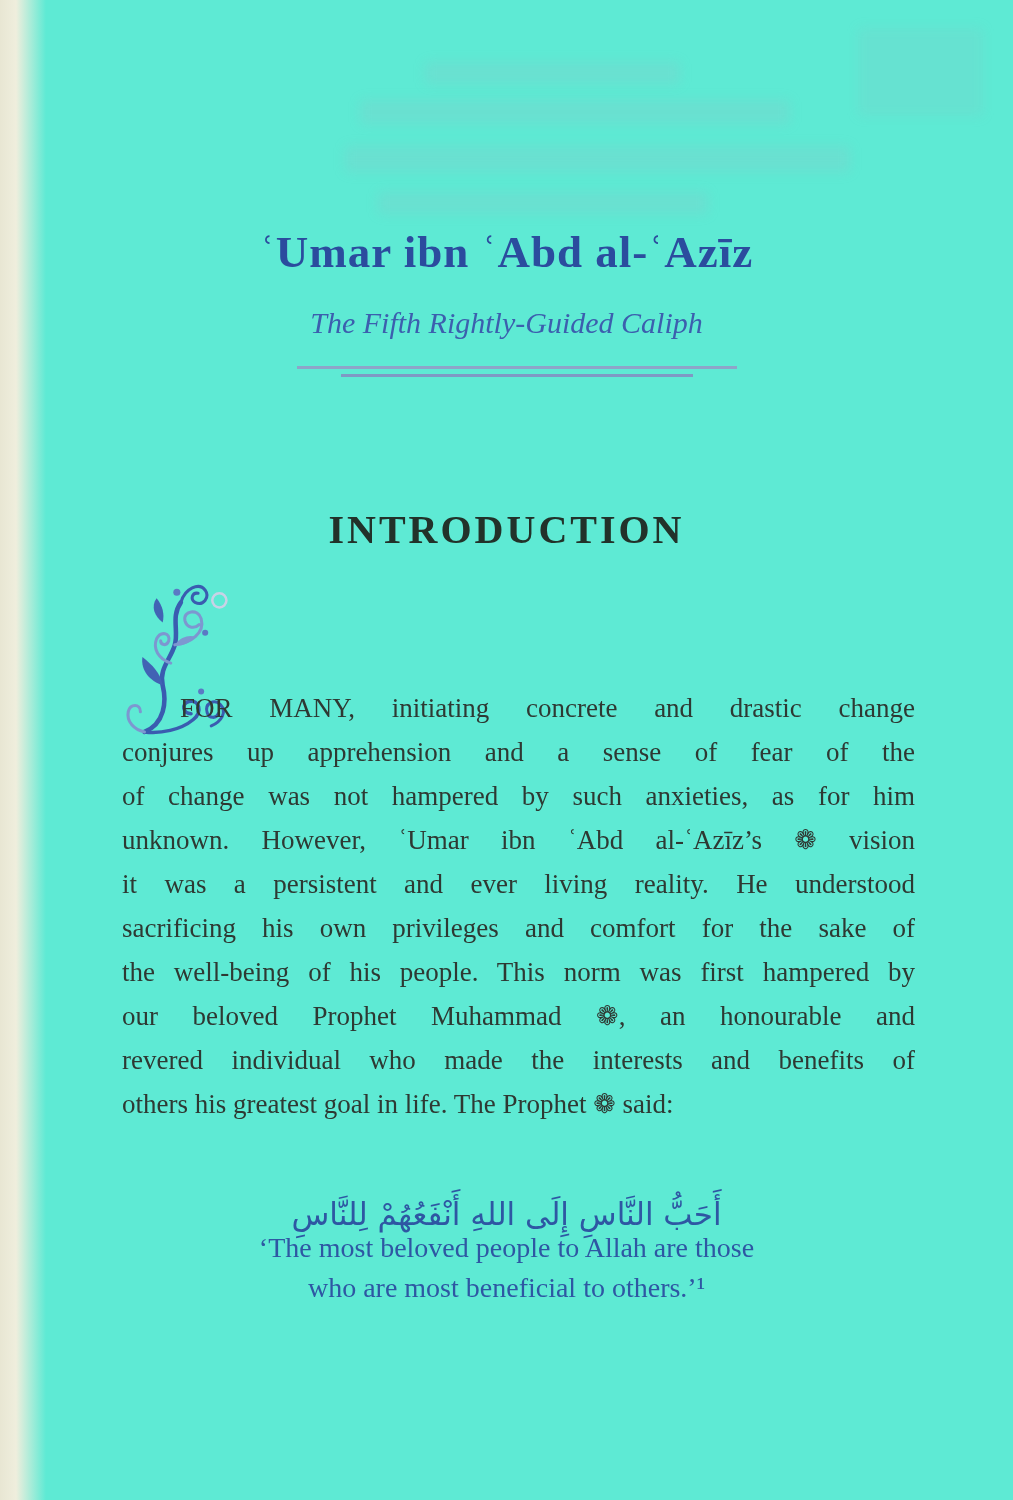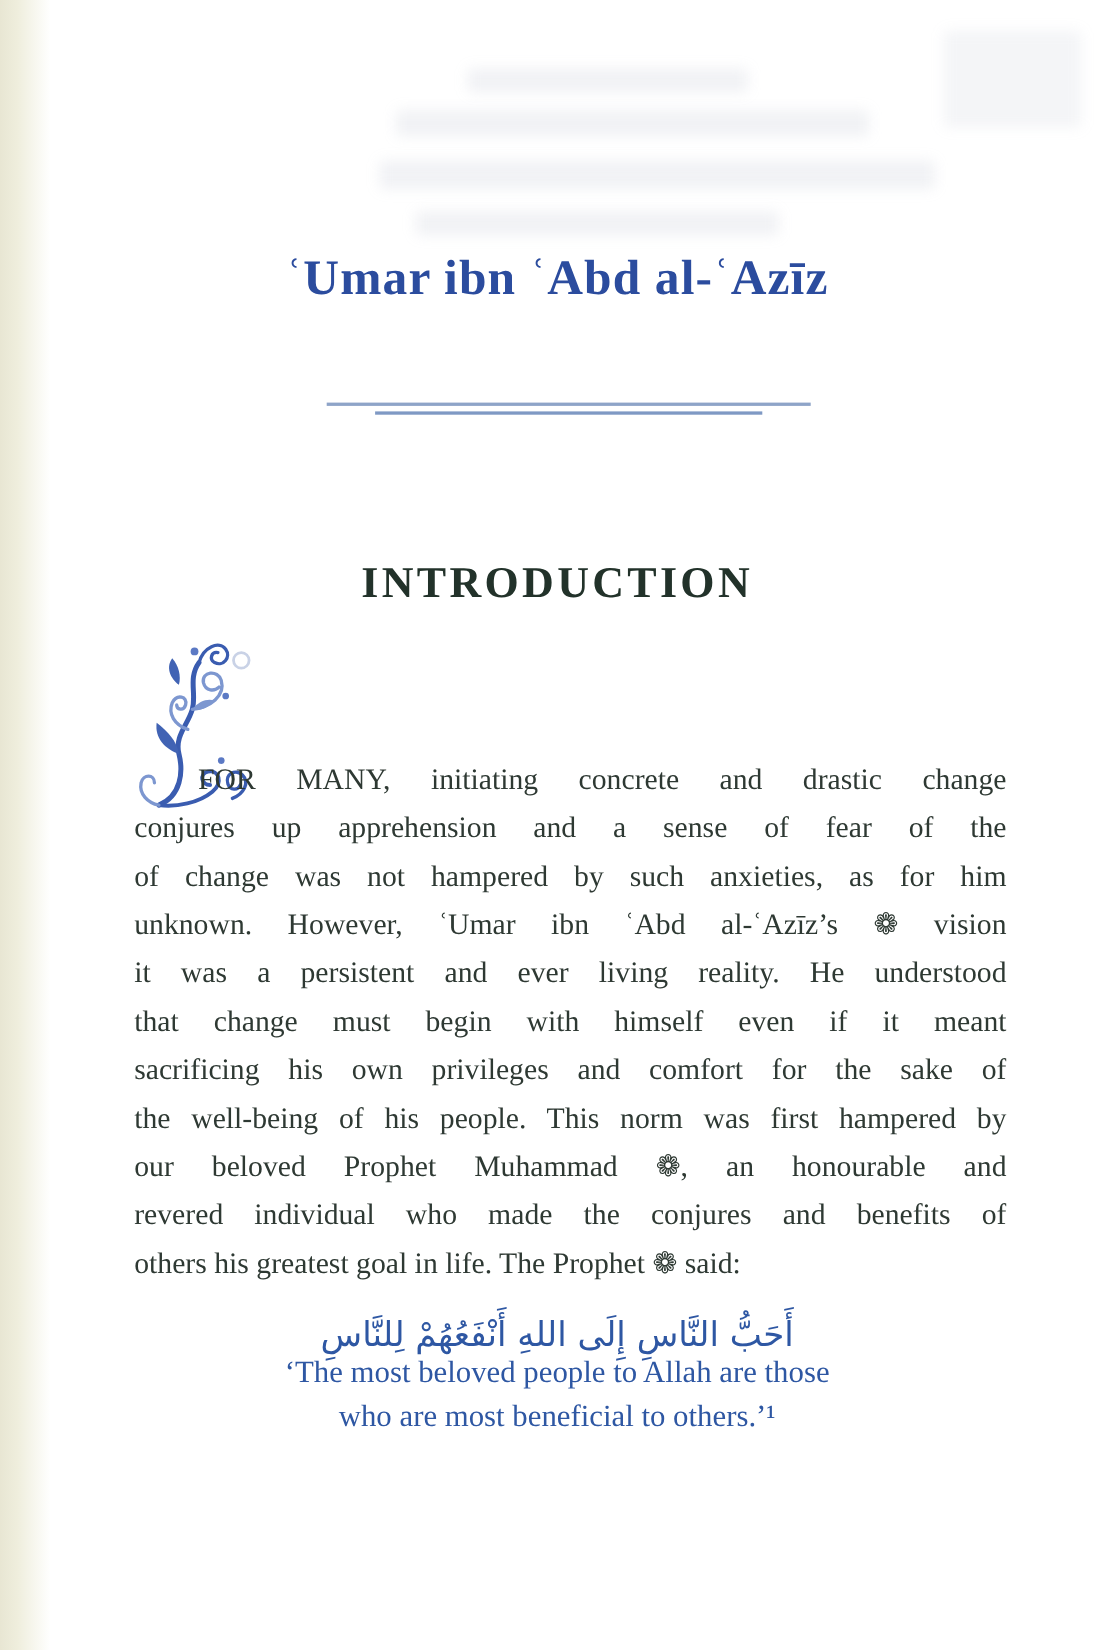--- a/index.html
+++ b/index.html
@@ -1,21 +1,21 @@
 <!DOCTYPE html>
 <html><head>
 <meta charset="utf-8">
 <style>
   html, body { margin: 0; padding: 0; background: #d8d6d0; }
   .page {
     position: relative;
     width: 1013px;
     height: 1500px;
     margin: 0 auto;
-    background: #ffffff;
+    background: #5eead4;
     overflow: hidden;
     font-family: "Liberation Serif", "DejaVu Serif", "DejaVu Sans", serif;
   }
   
   .gutter {
     position: absolute; left: 0; top: 0; width: 46px; height: 100%;
     background: linear-gradient(to right, #e8e6d3 0%, #efeedd 35%, rgba(246,244,240,0) 100%);
   }
   
   .ghost {
@@ -90,20 +90,21 @@
   <div class="gutter"></div>
 
   <div class="ghost g1"></div>
   <div class="ghost g2"></div>
   <div class="ghost g3"></div>
   <div class="ghost g4"></div>
   <div class="ghost g5"></div>
 
   <h1 class="title">ʿUmar ibn ʿAbd al-ʿAzīz</h1>
 
+  <div class="subtitle">The Fifth Rightly-Guided Caliph</div>
 
   <div class="rule rule-top"></div>
   <div class="rule rule-bottom"></div>
 
   <h2 class="heading">INTRODUCTION</h2>
 
   <div class="ornament">
     <svg viewBox="0 0 150 166" xmlns="http://www.w3.org/2000/svg" fill="none" stroke-linecap="round">
 
       <path d="M30 158 C50 150, 52 128, 48 112 C44 96, 56 86, 60 72 C64 58, 56 44, 66 30" stroke="#3a5cb0" stroke-width="4.5"></path>
@@ -133,25 +134,24 @@
       <circle cx="104" cy="28" r="7" fill="none" stroke="#c9d2e6" stroke-width="2.5"></circle>
     </svg>
   </div>
 
   <div class="body-block">
     <div class="bl first">FOR MANY, initiating concrete and drastic change</div>
     <div class="bl">conjures up apprehension and a sense of fear of the</div>
     <div class="bl">of change was not hampered by such anxieties, as for him</div>
     <div class="bl">unknown. However, ʿUmar ibn ʿAbd al-ʿAzīz’s ❁ vision</div>
     <div class="bl">it was a persistent and ever living reality. He understood</div>
-    <div class="bl">that change must begin with himself even if it meant</div>
     <div class="bl">sacrificing his own privileges and comfort for the sake of</div>
     <div class="bl">the well-being of his people. This norm was first hampered by</div>
     <div class="bl">our beloved Prophet Muhammad ❁, an honourable and</div>
-    <div class="bl">revered individual who made the conjures and benefits of</div>
+    <div class="bl">revered individual who made the interests and benefits of</div>
     <div class="bl last">others his greatest goal in life. The Prophet ❁ said:</div>
   </div>
 
   <div class="arabic" dir="rtl">أَحَبُّ النَّاسِ إِلَى اللهِ أَنْفَعُهُمْ لِلنَّاسِ</div>
 
   <div class="trans t1">‘The most beloved people to Allah are those</div>
   <div class="trans t2">who are most beneficial to others.’¹</div>
 
 </div>
 

